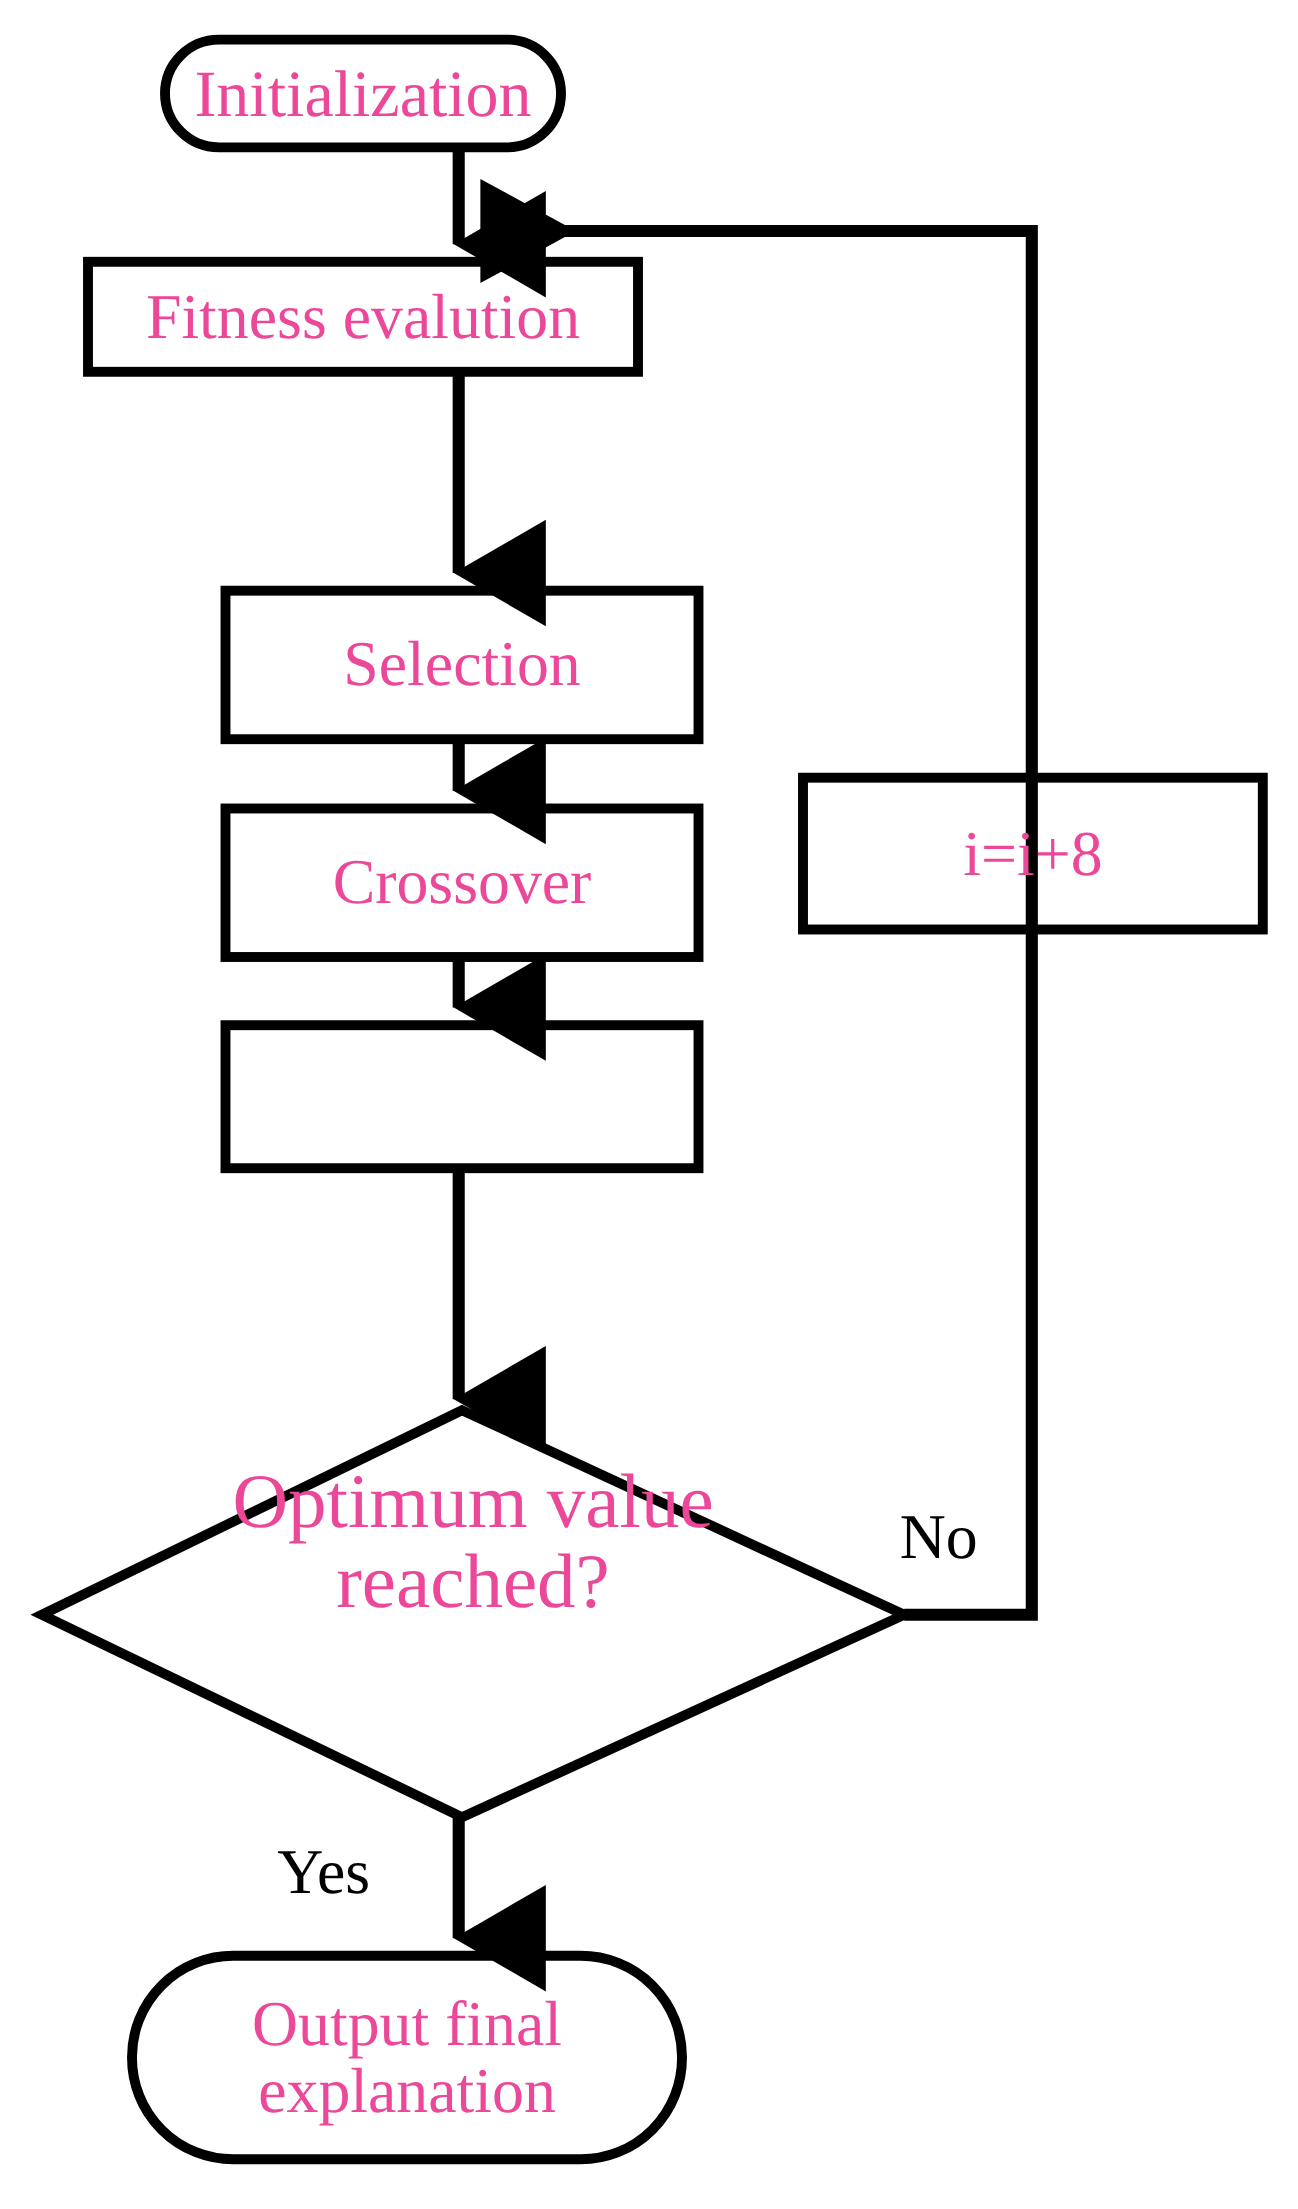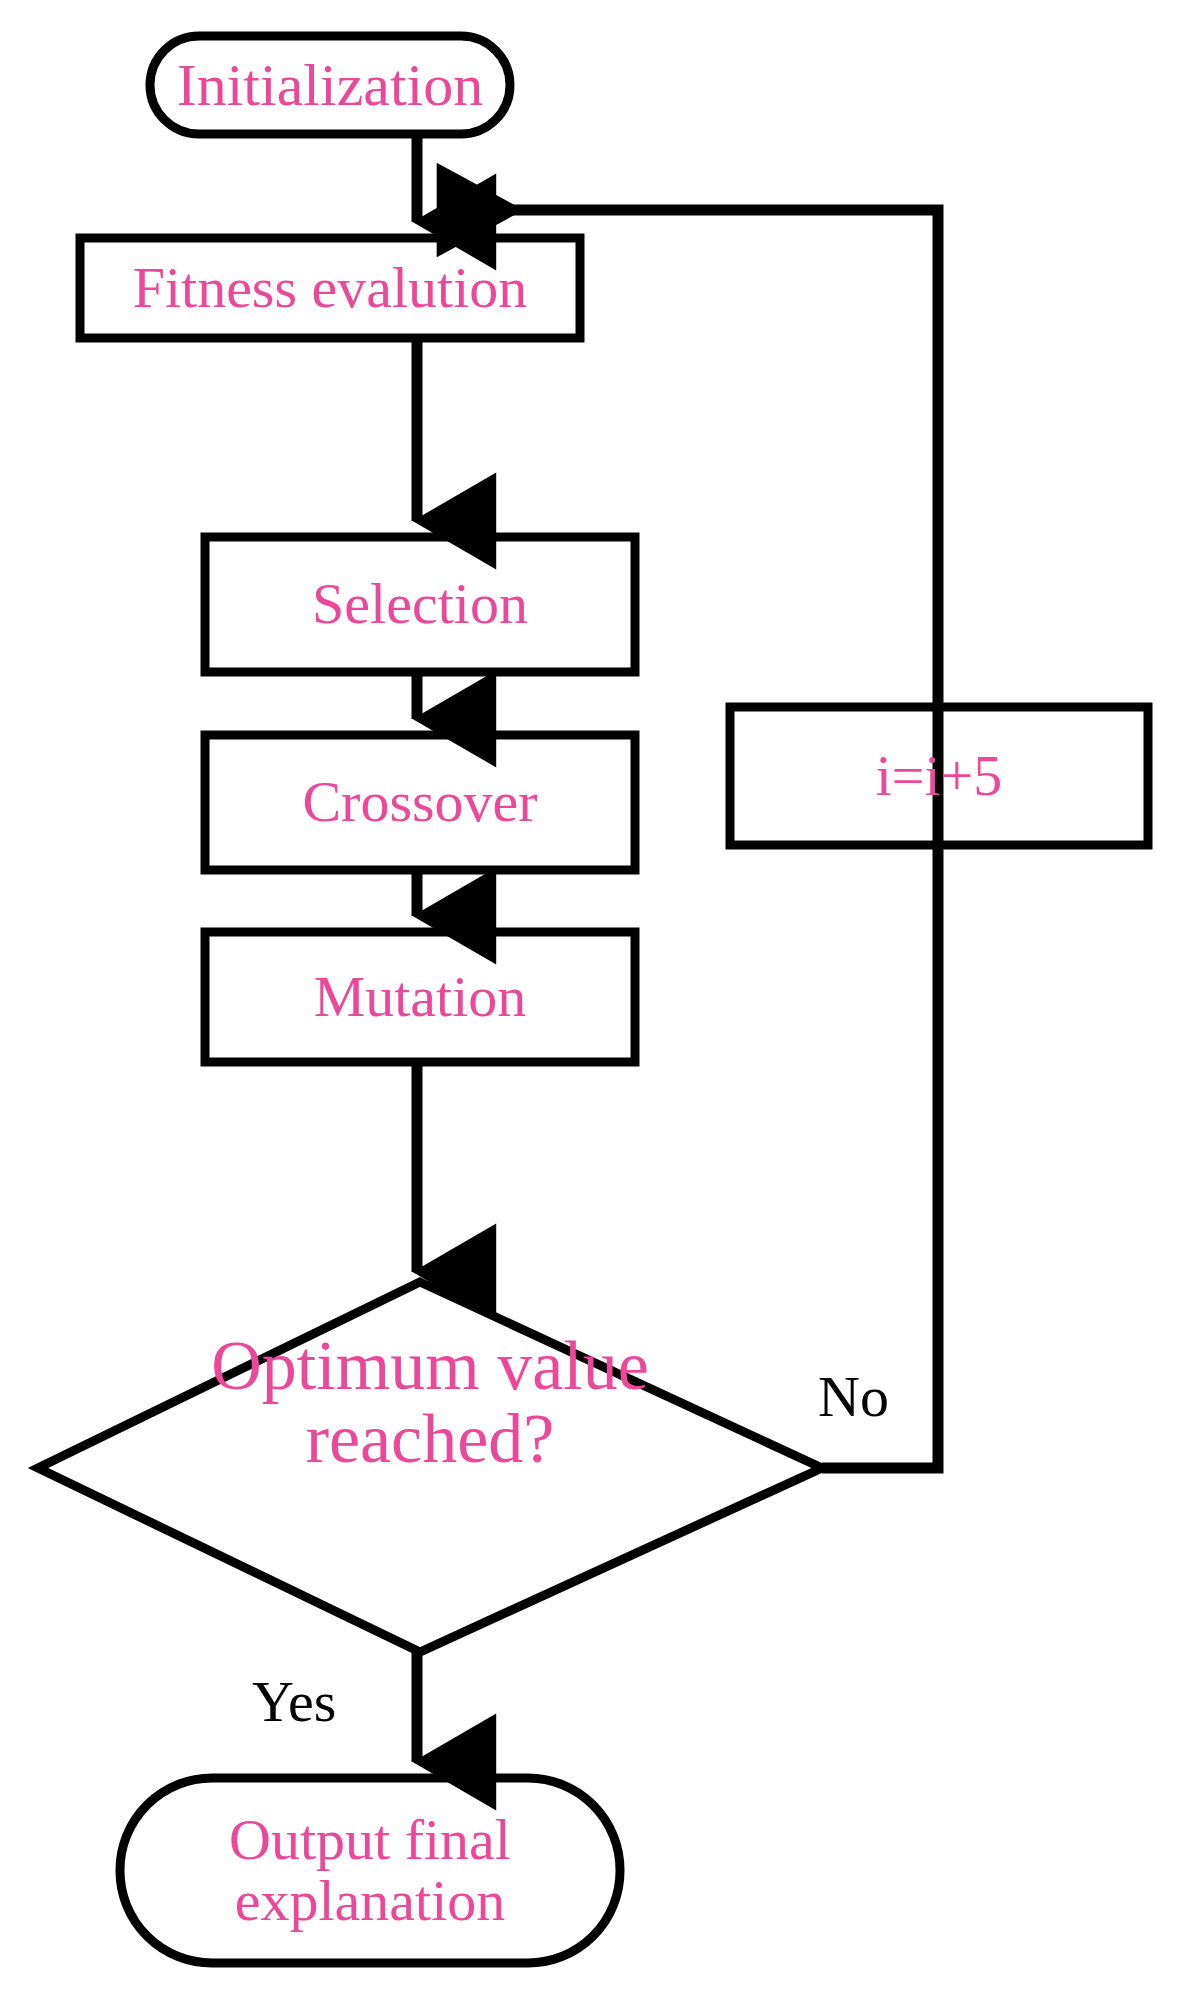--- a/index.html
+++ b/index.html
@@ -108,23 +108,22 @@
   </svg>
 
   <div class="node-label" id="label-initialization">Initialization</div>
 
   <div class="node-label" id="label-selection">Selection</div>
 
   <div class="node-label" id="label-fitness">Fitness evalution</div>
 
   <div class="node-label" id="label-crossover">Crossover</div>
 
-  <div class="node-label" id="label-mutation">Mutation</div>
 
-  <div class="node-label" id="label-increment">i=i+5</div>
+  <div class="node-label" id="label-increment">i=i+8</div>
 
   <div class="node-label" id="label-decision">Optimum value
 reached?</div>
 
   <div class="node-label" id="label-output">Output final
 explanation</div>
 
   <div class="edge-label" id="label-no">No</div>
 
   <div class="edge-label" id="label-yes">Yes</div>

